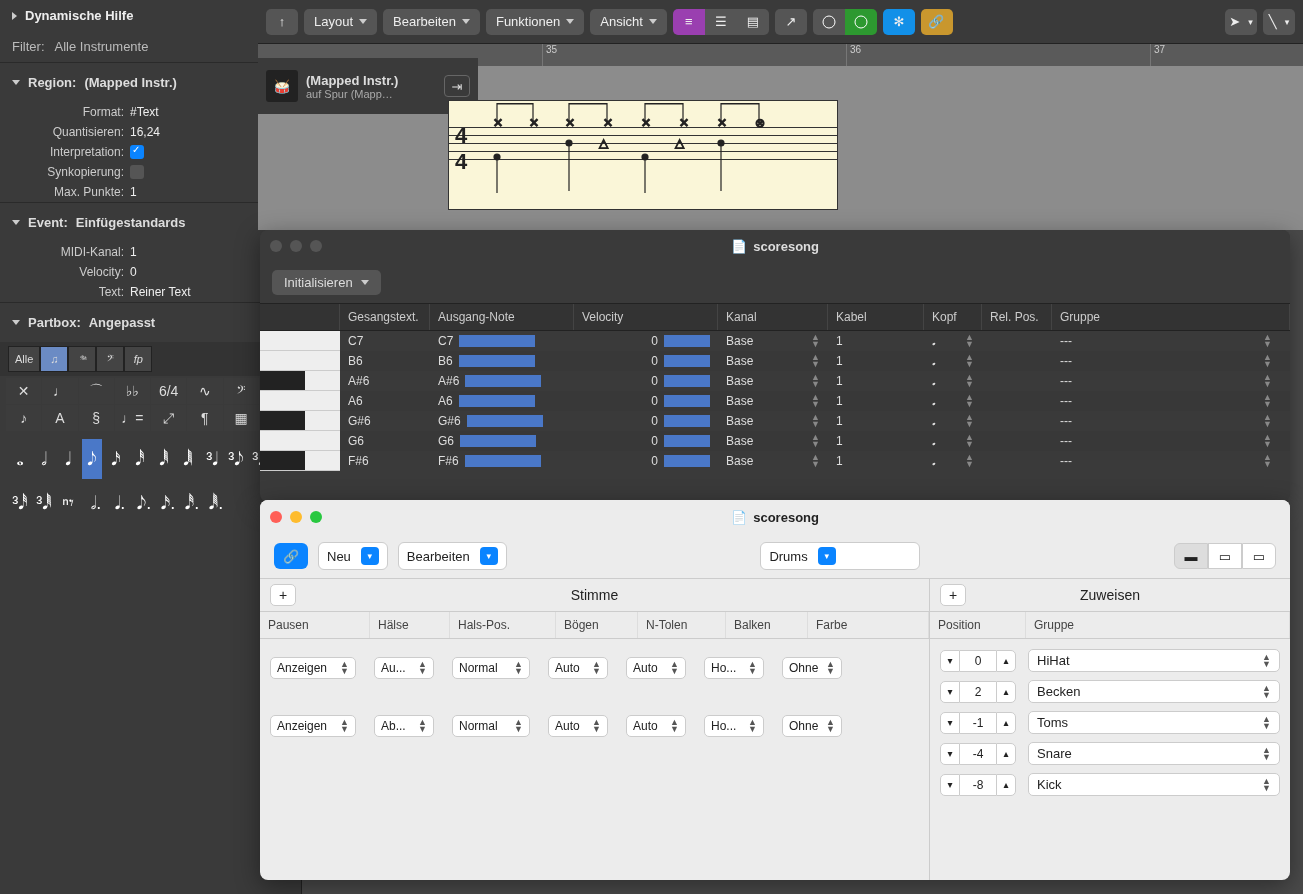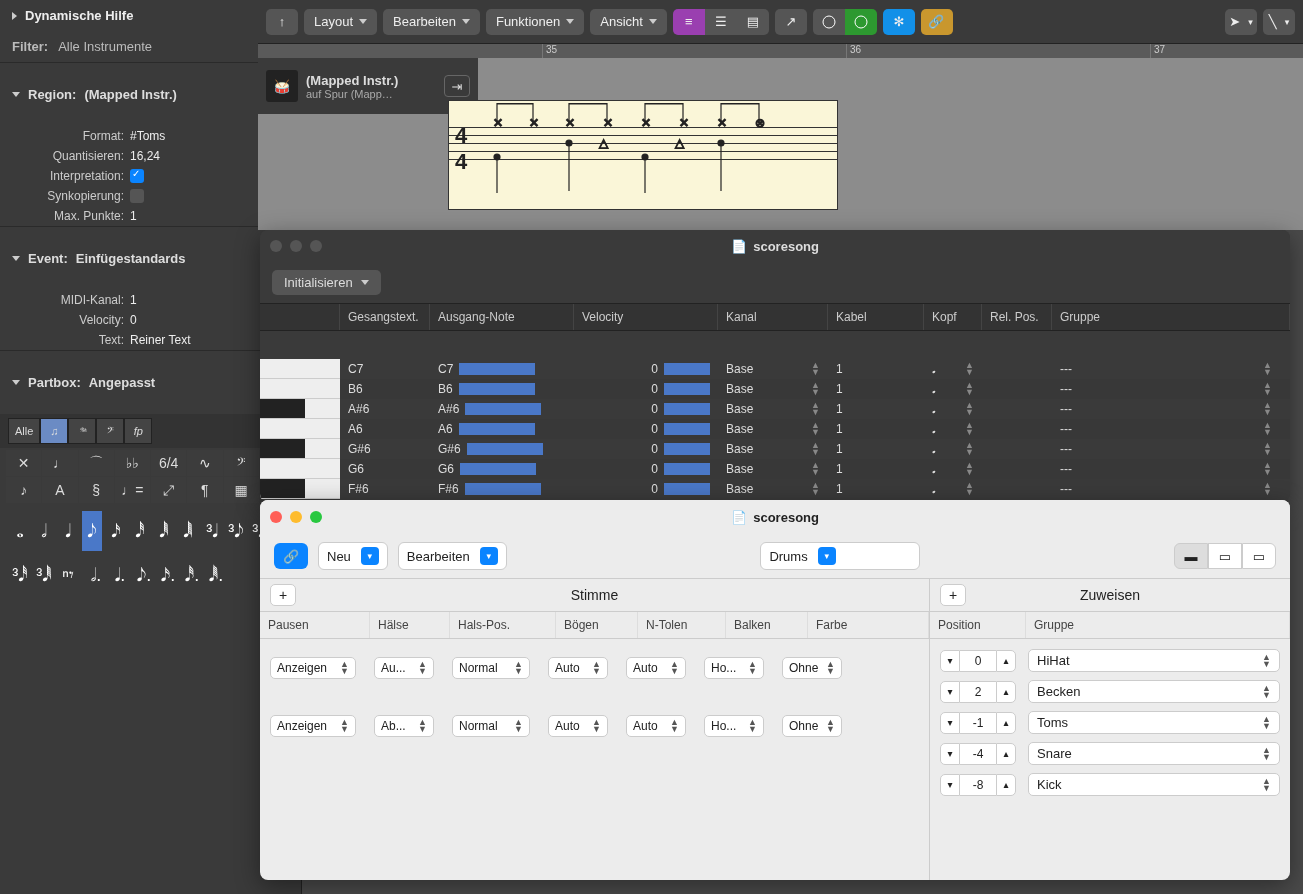--- a/index.html
+++ b/index.html
@@ -2,22 +2,22 @@
 <html><head>
 <meta charset="utf-8">
 <style>
 * { margin: 0; padding: 0; box-sizing: border-box; font-family: -apple-system, BlinkMacSystemFont, "Segoe UI", sans-serif; }
 body { background: #4a4a4a; width: 1303px; height: 894px; overflow: hidden; position: relative; color: #ddd; font-size: 13px; }
 
 
 .sidebar { position: absolute; left: 0; top: 0; width: 302px; height: 894px; background: #3a3a3a; border-right: 1px solid #222; }
 .sb-header { padding: 8px 12px; display: flex; align-items: center; gap: 8px; font-weight: 600; color: #eee; }
 .sb-filter { padding: 8px 12px; display: flex; align-items: center; gap: 10px; color: #bbb; background: #3a3a3a; }
-.sb-filter .label { font-weight: 700; }
-.sb-section-head { padding: 24px 12px; display: flex; align-items: center; gap: 8px; font-weight: 600; background: #3a3a3a; border-top: 1px solid #2a2a2a; }
+.sb-filter .label { font-weight: 400; }
+.sb-section-head { padding: 12px 12px; display: flex; align-items: center; gap: 8px; font-weight: 600; background: #3a3a3a; border-top: 1px solid #2a2a2a; }
 .sb-row { display: flex; padding: 3px 12px; align-items: center; font-size: 12px; }
 .sb-row .k { width: 118px; text-align: right; padding-right: 6px; color: #ccc; }
 .sb-row .v { flex: 1; color: #eee; display: flex; align-items: center; }
 .sb-row .stepper { margin-left: auto; color: #888; font-size: 9px; line-height: 7px; }
 .chk { width: 14px; height: 14px; border-radius: 3px; display: inline-block; }
 .chk.on { background: #0a84ff; position: relative; }
 .chk.on::after { content: "✓"; color: #fff; font-size: 10px; position: absolute; left: 2px; top: -1px; }
 .chk.off { background: #555; }
 
 .partbox-tabs { display: flex; padding: 4px 8px; gap: 0; background: #333; }
@@ -37,39 +37,39 @@
 .tb-btn.green { background: #2d9930; }
 .tb-btn.blue { background: #1290e8; }
 .tb-btn.gold { background: #c9972e; }
 .tb-seg { display:flex; gap:0; }
 .tb-seg .tb-btn { border-radius: 0; }
 .tb-seg .tb-btn:first-child { border-radius: 5px 0 0 5px; }
 .tb-seg .tb-btn:last-child { border-radius: 0 5px 5px 0; }
 
 
 .score-area { position: absolute; left: 258px; top: 44px; right: 0; height: 186px; background: #8c8c8c; }
-.ruler { height: 14px; background: #5a5a5a; position: relative; font-size: 10px; color: #ccc; }
+.ruler { height: 22px; background: #5a5a5a; position: relative; font-size: 10px; color: #ccc; }
 .ruler .tick { position: absolute; top: 0; height: 100%; border-left: 1px solid #777; padding-left: 3px; }
 .track-head { position: absolute; left: 0; top: 14px; width: 220px; height: 56px; background: #3a3a3a; display:flex; align-items:center; padding: 4px 8px; gap:8px; }
 .track-head .title { font-weight:600; font-size:13px; }
 .track-head .sub { font-size:11px; color:#aaa; }
 .staff-box { position:absolute; left: 190px; top: 56px; width: 390px; height: 110px; background: #faf6d8; border:1px solid #333; }
 .staff-lines { position:absolute; left: 0; top: 26px; right:0; }
 .staff-lines div { height: 1px; background: #333; margin-bottom: 7px; }
 
 
 .dark-win { position: absolute; left: 260px; top: 230px; width: 1030px; height: 272px; background: #3a3a3a; border-radius: 8px; box-shadow: 0 6px 24px rgba(0,0,0,.4); overflow:hidden; }
 .dark-title { height: 32px; display:flex; align-items:center; justify-content:center; gap:6px; background:#3a3a3a; position:relative; }
 .traffic { position:absolute; left:10px; display:flex; gap:8px; }
 .traffic span { width:12px; height:12px; border-radius:50%; background:#555; display:inline-block; }
 .dark-toolbar { padding: 8px 12px; }
 .init-btn { background:#555; border-radius:5px; padding:5px 12px; display:inline-flex; align-items:center; gap:8px; }
 .dark-table-head { display:flex; background:#333; border-top:1px solid #222; border-bottom:1px solid #222; font-size:12px; color:#ccc; }
 .dark-table-head div { padding: 6px 8px; border-right:1px solid #444; }
-.dark-rows { max-height: 160px; overflow:hidden;margin-top:28px; }
+.dark-rows { max-height: 160px; overflow:hidden; }
 .dark-row { display:flex; align-items:center; height:20px; font-size:12px; }
 .dark-row:nth-child(even){ background:#383838; }
 .dark-row > div { padding: 0 8px; }
 .piano-col { width: 80px; height:20px; background:#eee; border-bottom:1px solid #ccc; position:relative; }
 .piano-col.black::before { content:""; position:absolute; left:0; top:0; width:45px; height:100%; background:#222; }
 .vel-bar { display:inline-block; height:12px; background:#4a78c8; vertical-align:middle; }
 .dd-arrows { color:#888; font-size:9px; margin-left:auto; }
 
 
 .light-win { position: absolute; left: 260px; top: 500px; width: 1030px; height: 380px; background: #ececec; border-radius: 8px; box-shadow: 0 6px 24px rgba(0,0,0,.4); color:#222; overflow:hidden; }
@@ -123,21 +123,21 @@
   </div>
 
   <div class="sb-section-head">
     <span class="chev down"></span>
     <span>Region:</span>
     <span>(Mapped Instr.)</span>
   </div>
   <div class="sb-row">
       <span class="k">Format:</span>
       <span class="v">
-        <span>#Toms</span>
+        <span>#Text</span>
         <span class="stepper updn">▲<br>▼</span>
       </span>
     </div>
   <div class="sb-row">
       <span class="k">Quantisieren:</span>
       <span class="v">
         <span>16,24</span>
         <span class="stepper updn">▲<br>▼</span>
       </span>
     </div>

